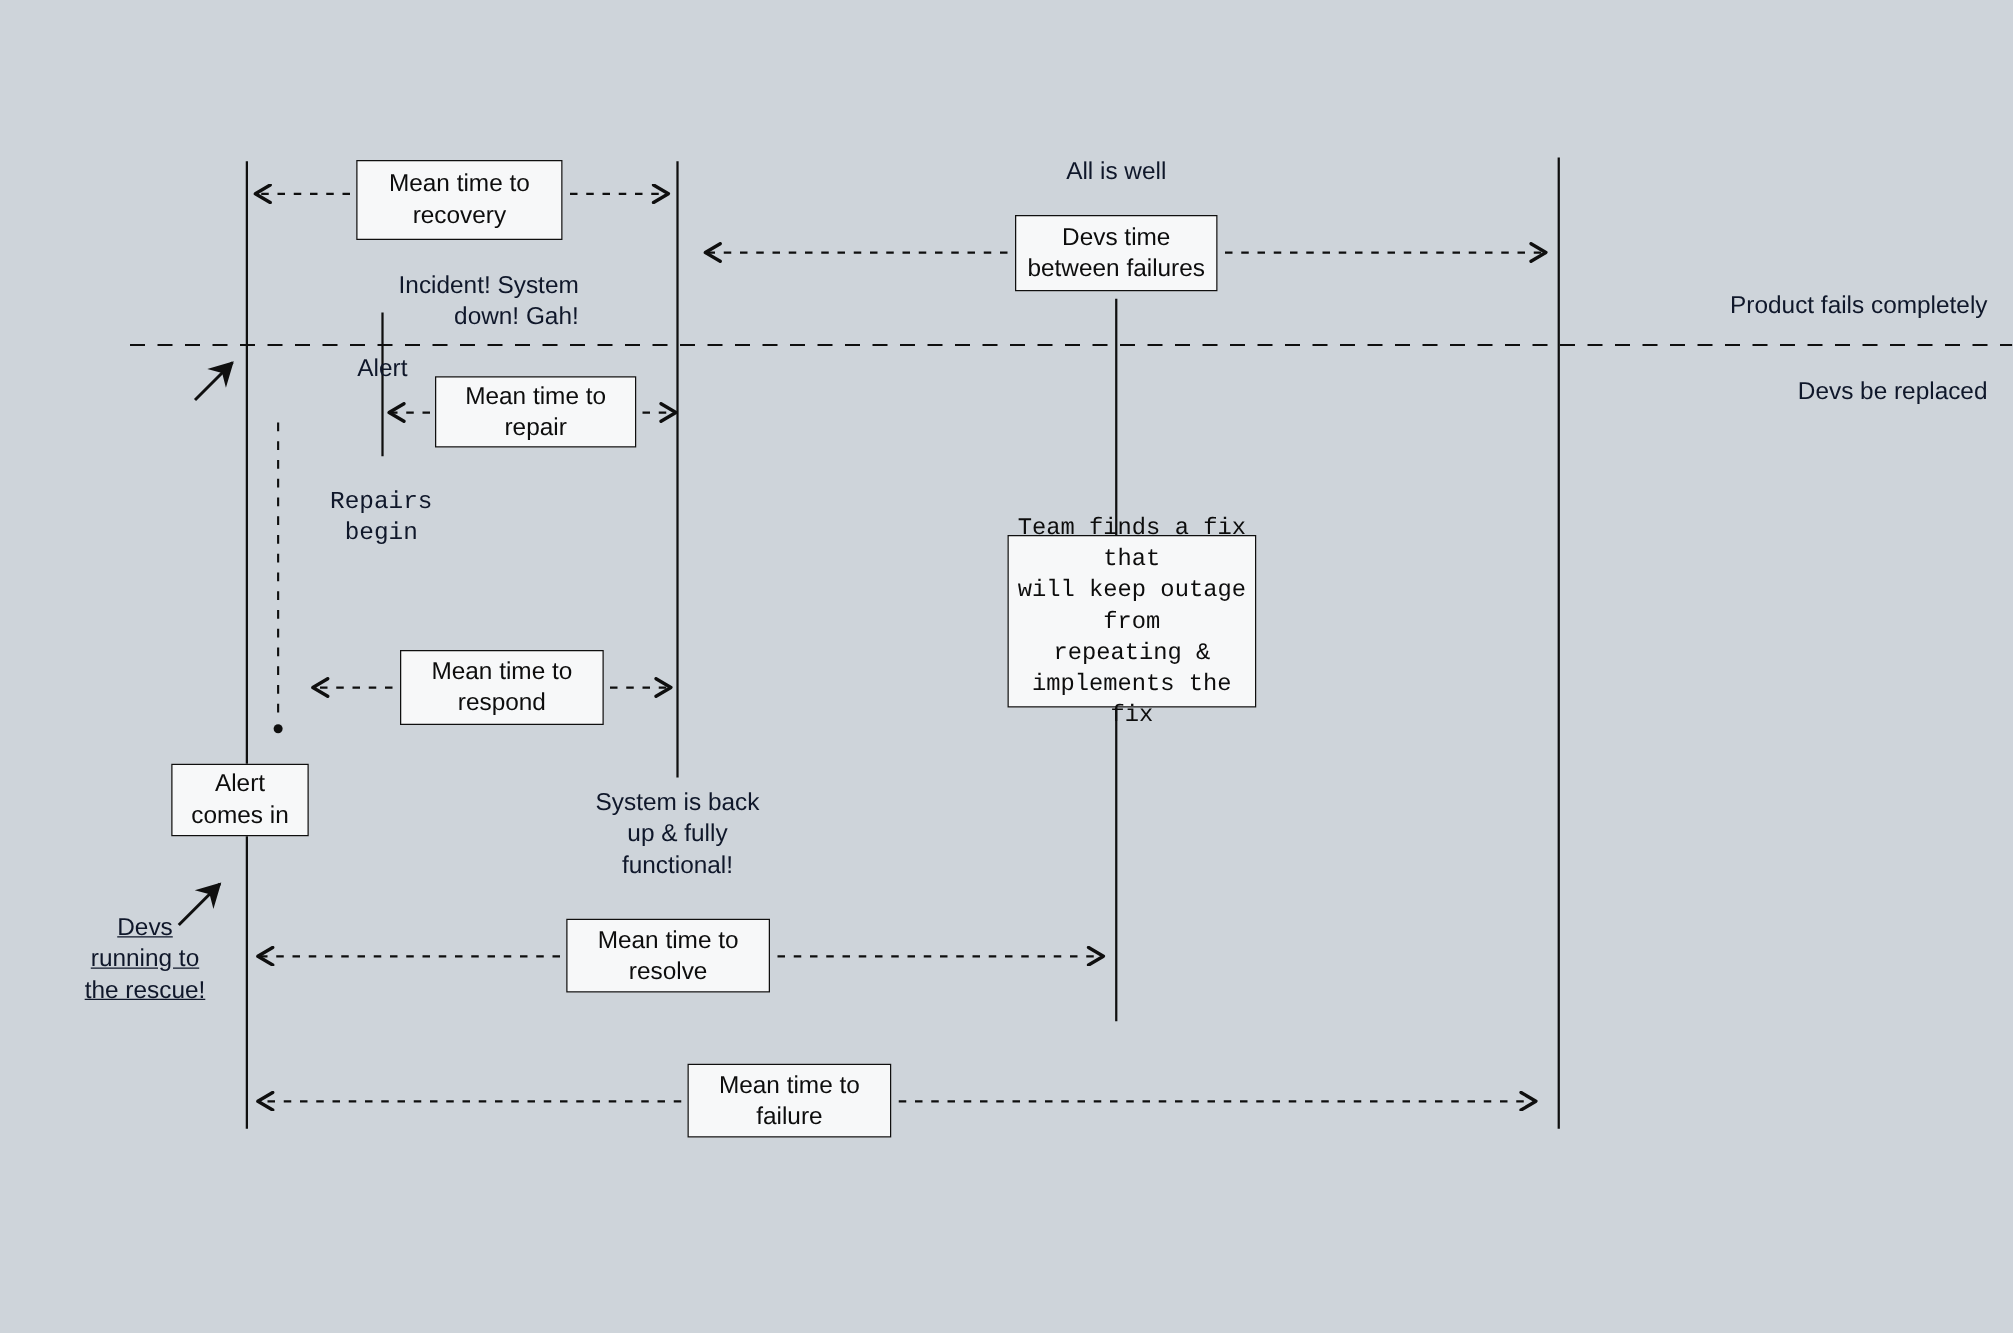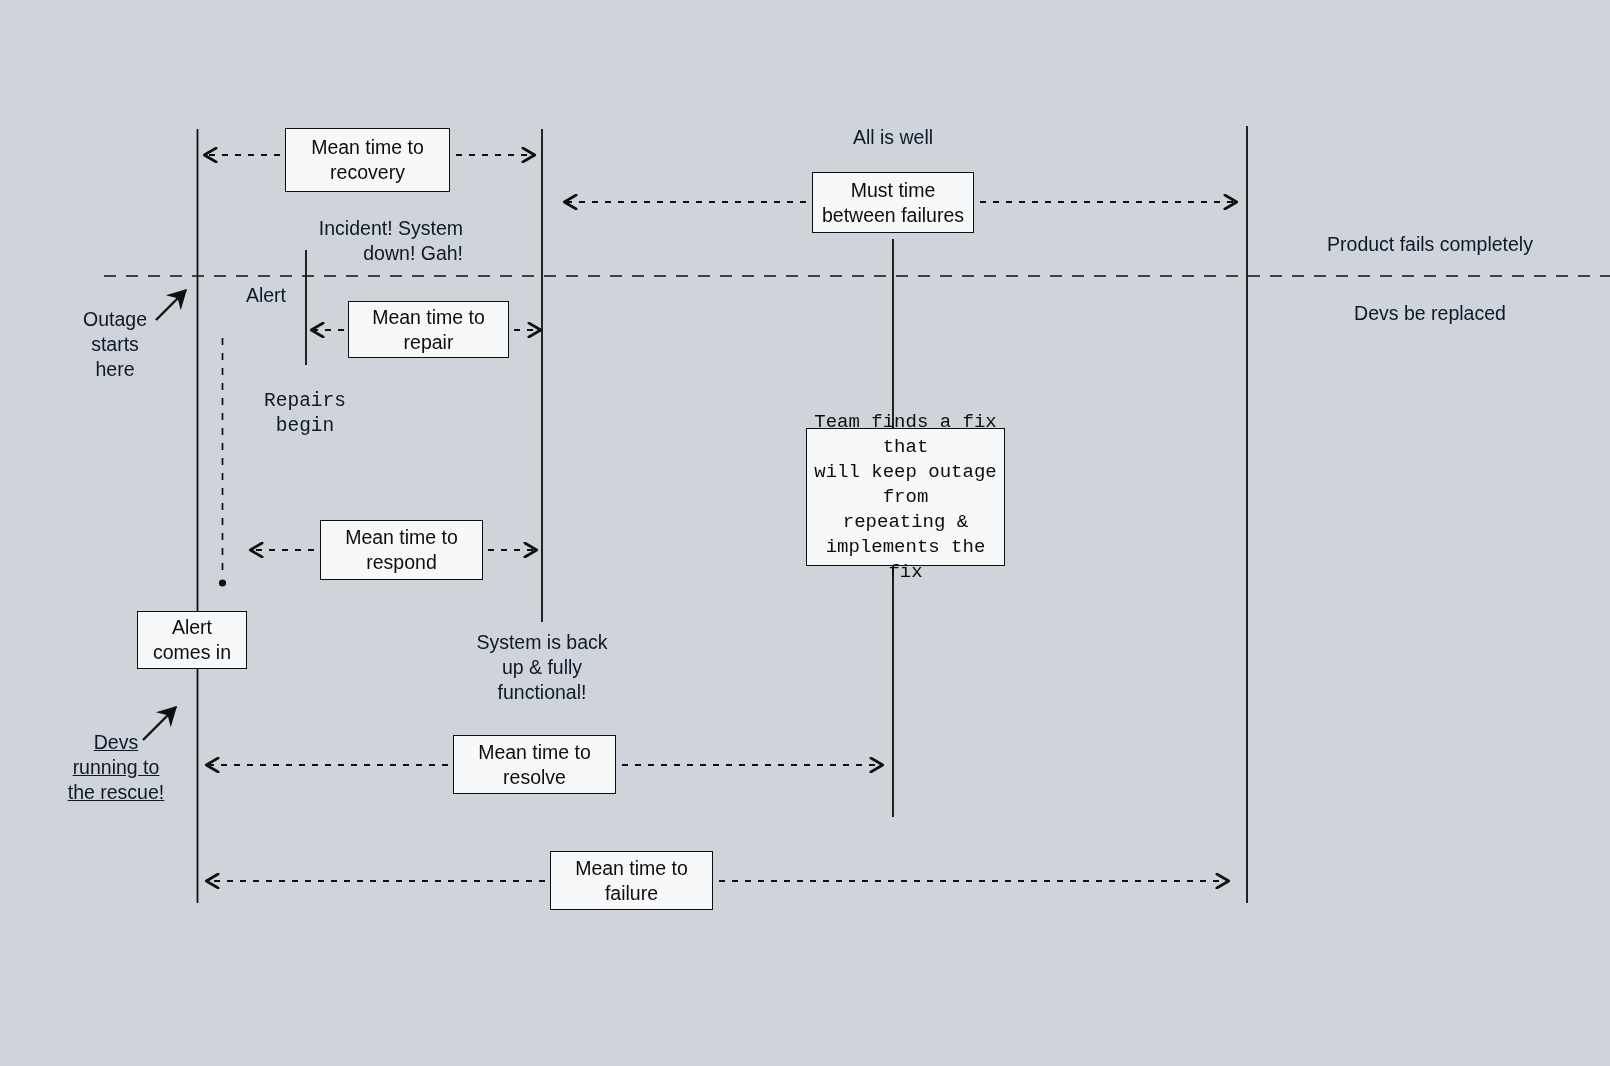--- a/index.html
+++ b/index.html
@@ -40,21 +40,21 @@
   }
   .label {
     position: absolute;
     color: #0f172a;
     font-size: 19.5px;
     line-height: 25px;
     text-align: center;
     white-space: pre-line;
   }
   .label.left-align {
-    text-align: center;
+    text-align: right;
   }
 </style>
 </head>
 <body>
 
 <div id="canvas">
 
   <svg class="layer" viewBox="0 0 1610 1066">
     <defs>
       <marker id="arrowOpen" markerWidth="9" markerHeight="9" refX="7.2" refY="4.5" orient="auto" markerUnits="strokeWidth">
@@ -109,42 +109,39 @@
 
   <div class="box" style="left:137px; top:611px; width:110px; height:58px;">Alert
 comes in</div>
 
   <div class="box" style="left:453px; top:735px; width:163px; height:59px;">Mean time to
 resolve</div>
 
   <div class="box" style="left:550px; top:851px; width:163px; height:59px;">Mean time to
 failure</div>
 
-  <div class="box" style="left:812px; top:172px; width:162px; height:61px;">Must time
+  <div class="box" style="left:812px; top:172px; width:162px; height:61px;">Devs time
 between failures</div>
 
   <div class="box" style="left:806px; top:428px; width:199px; height:138px; font-size:19px; line-height:25px;font-family:Liberation Mono, monospace;">Team finds a fix that
 will keep outage from
 repeating &amp;
 implements the fix</div>
 
   <div class="label" style="left:793px; top:125px; width:200px;">All is well</div>
 
   <div class="label" style="left:263px; top:216px; width:200px;text-align:right;">Incident! System
 down! Gah!</div>
 
   <div class="label left-align" style="left:1270px; top:232px; width:320px;">Product fails completely</div>
 
   <div class="label left-align" style="left:1270px; top:301px; width:320px;">Devs be replaced</div>
 
   <div class="label left-align" style="left:206px; top:283px; width:120px;">Alert</div>
 
-  <div class="label" style="left:54px; top:307px; width:122px;">Outage
-starts
-here</div>
 
   <div class="label" style="left:245px; top:389px; width:120px;font-family:Liberation Mono, monospace;">Repairs
 begin</div>
 
   <div class="label" style="left:442px; top:630px; width:200px;">System is back
 up &amp; fully
 functional!</div>
 
   <div class="label" style="left:55px; top:730px; width:122px;text-decoration:underline;">Devs
 running to

